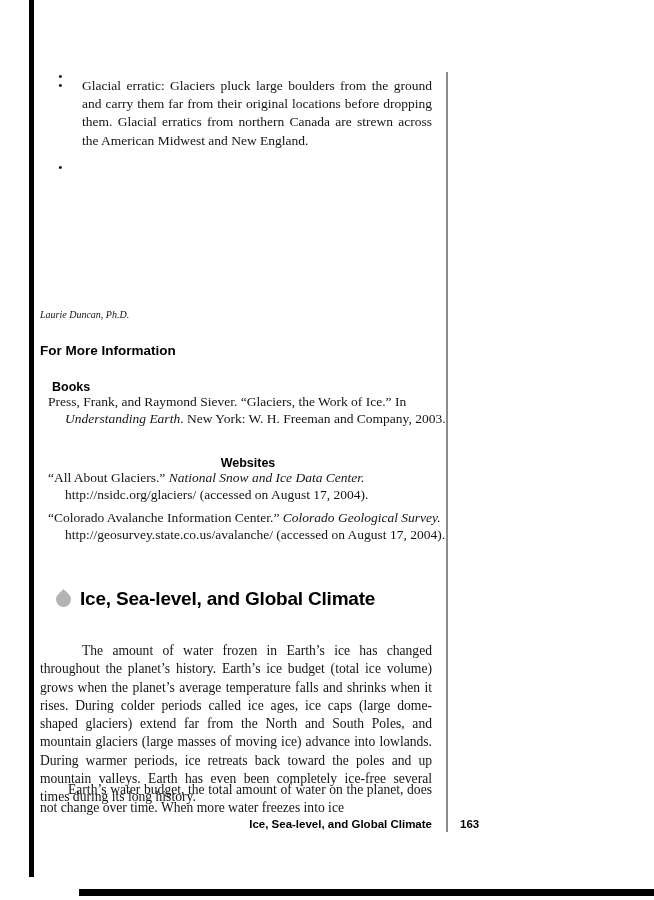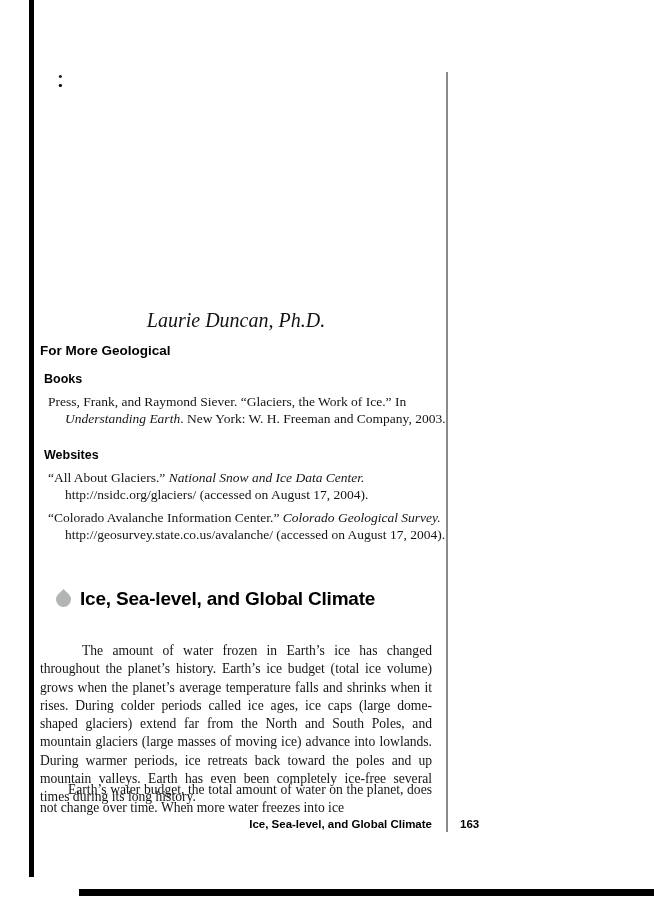--- a/index.html
+++ b/index.html
@@ -38,41 +38,41 @@
     font-size: 13.5px;
     line-height: 18.2px;
     text-align: justify;
   }
   .bullets li .bullet-glyph {
     position: absolute; left: 18px; top: 0;
     font-size: 13.5px;
   }
   .attribution {
     top: 309px;
-    text-align: center;
+    text-align: left;
     font-style: italic;
-    font-size: 20px;
+    font-size: 10px;
   }
   .h-fmi {
     top: 343px;
     font-family: "Liberation Sans", sans-serif;
     font-weight: bold;
     font-size: 13.5px;
     color: #000;
     margin: 0;
   }
   .h-sub {
     font-family: "Liberation Sans", sans-serif;
     font-weight: bold;
     font-size: 12.5px;
     color: #000;
-    margin: 4px;
+    margin: 12px;
   }
   .h-books { top: 368px; }
-  .h-websites { top: 444px; }
+  .h-websites { top: 444px; text-align: center; }
   .cite {
     font-size: 13.5px;
     line-height: 17px;
     padding-left: 17px;
     text-indent: -17px;
     margin: 8px;
   }
   .cite .it { font-style: italic; }
   .cite-book { top: 385px; }
   .cite-web1 { top: 461px; }
@@ -133,29 +133,30 @@
   <div class="col-rule"></div>
 
   <div class="content">
 
     <ul class="bullets abs">
       <li>
         <span class="bullet-glyph">•</span>
       </li>
       <li>
         <span class="bullet-glyph">•</span>
+        <span>Glacial erratic: Glaciers pluck large boulders from the ground and carry them far from their original locations before dropping them. Glacial erratics from northern Canada are strewn across the American Midwest and New England.</span>
       </li>
       <li>
         <span class="bullet-glyph">•</span>
       </li>
     </ul>
 
     <div class="attribution abs">Laurie Duncan, Ph.D.</div>
 
-    <h2 class="h-fmi abs">For More Geological</h2>
+    <h2 class="h-fmi abs">For More Information</h2>
 
     <h3 class="h-sub h-books abs">Books</h3>
 
     <p class="cite cite-book abs"><span>Press, Frank, and Raymond Siever. “Glaciers, the Work of Ice.” In </span><span class="it">Understanding Earth</span><span>. New York: W. H. Freeman and Company, 2003.</span></p>
 
     <h3 class="h-sub h-websites abs">Websites</h3>
 
     <p class="cite cite-web1 abs"><span>“All About Glaciers.” </span><span class="it">National Snow and Ice Data Center.</span><span> http://nsidc.org/glaciers/ (accessed on August 17, 2004).</span></p>
 
     <p class="cite cite-web2 abs"><span>“Colorado Avalanche Information Center.” </span><span class="it">Colorado Geological Survey.</span><span> http://geosurvey.state.co.us/avalanche/ (accessed on August 17, 2004).</span></p>

